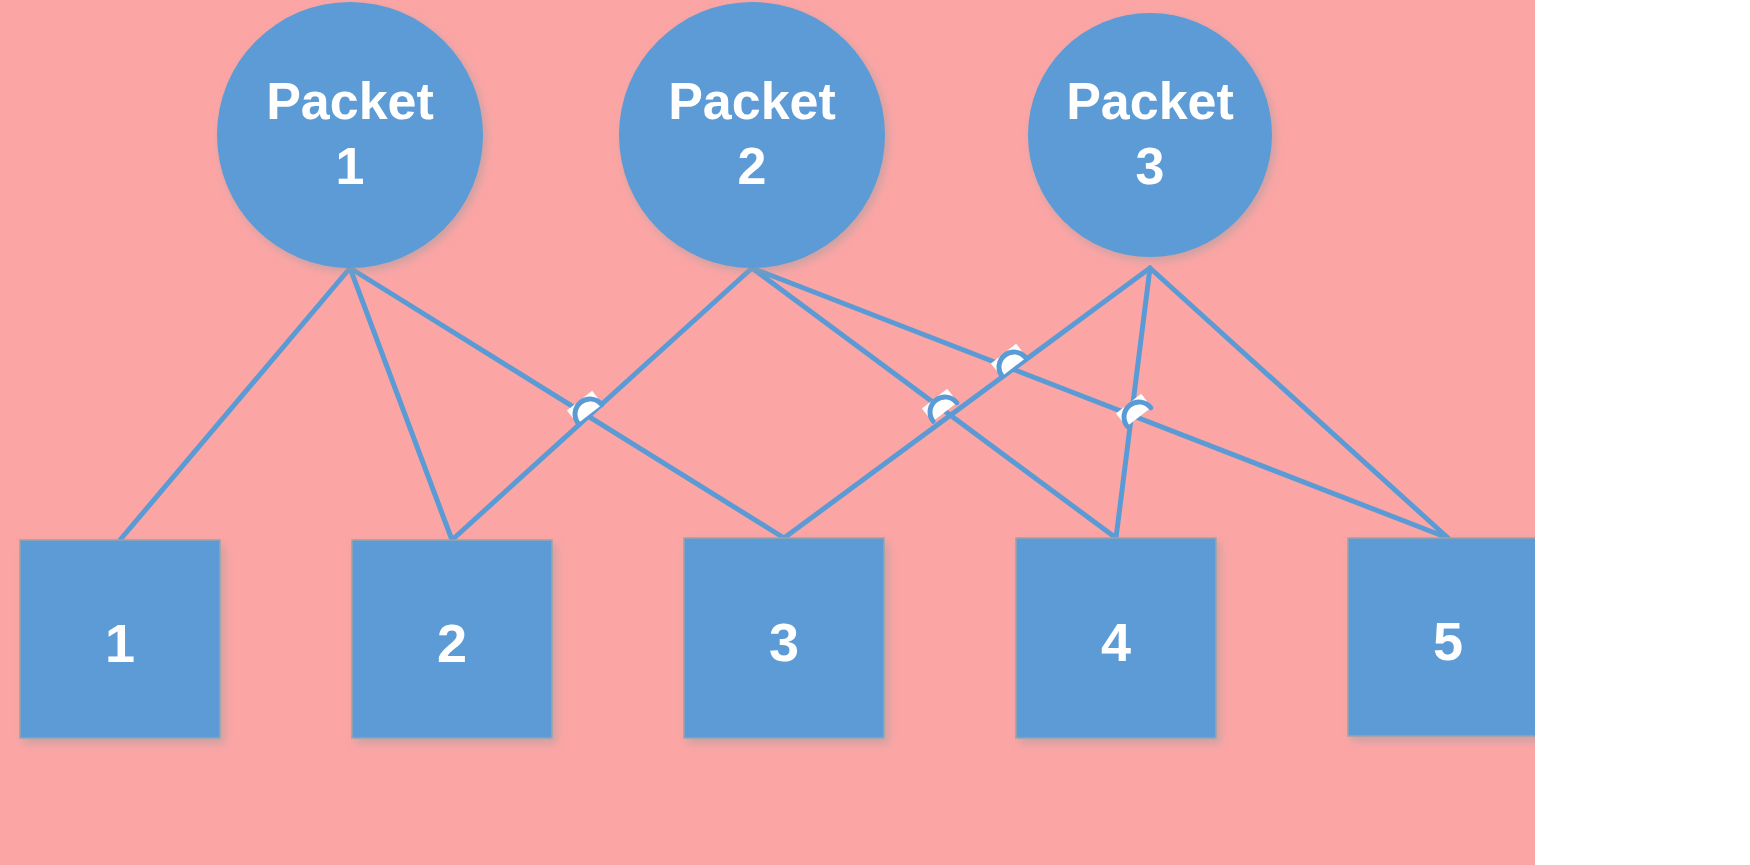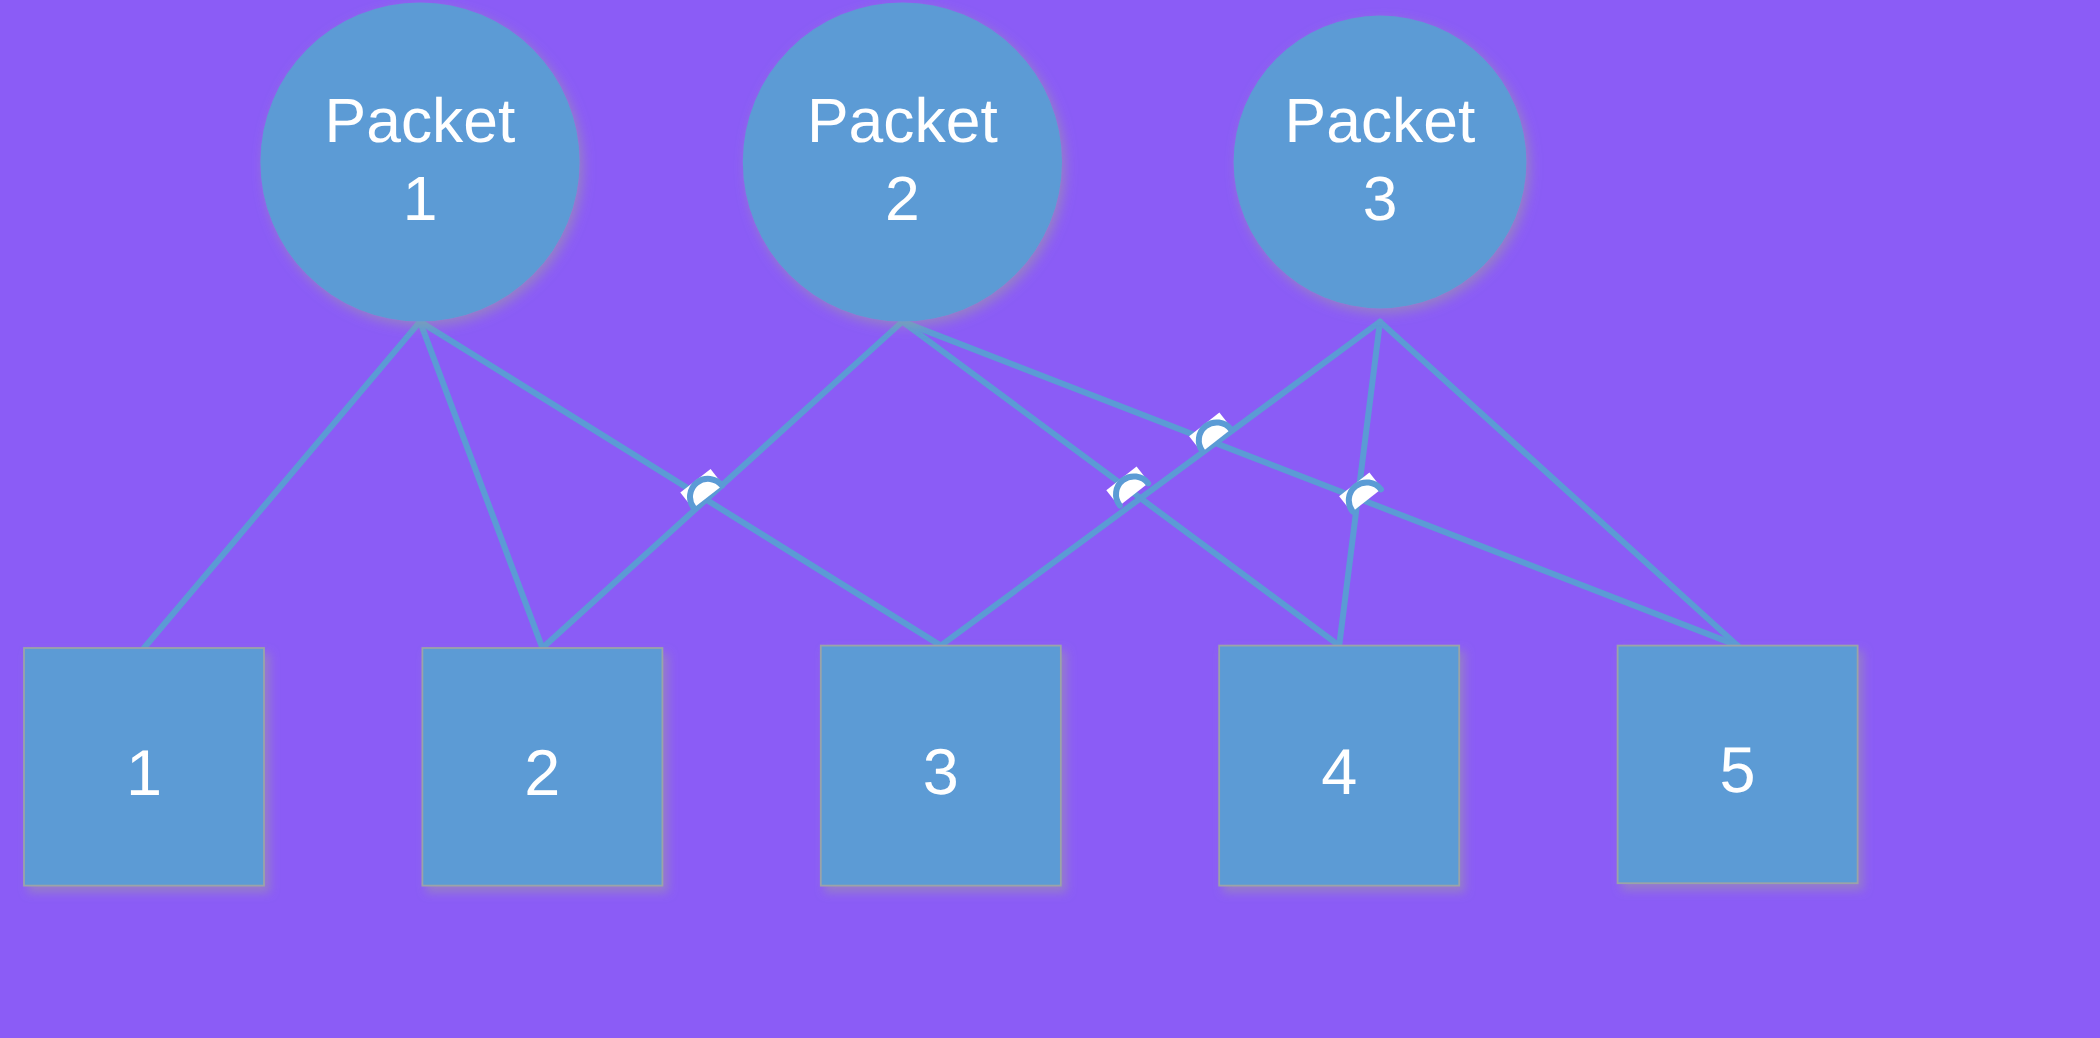--- a/index.html
+++ b/index.html
@@ -6,24 +6,25 @@
   html, body {
     margin: 0;
     padding: 0;
     background: #ffffff;
   }
   body {
     font-family: "Liberation Sans", sans-serif;
   }
   #stage {
     position: relative;
-    width: 1750px;
+    width: 1535px;
     height: 865px;
-    background: #8b5cf6;
+    background: #fca5a5;
     overflow: hidden;
+    font-weight: bold;
   }
   #diagram-svg {
     position: absolute;
     left: 0;
     top: 0;
     width: 1750px;
     height: 865px;
   }
   .node-circle-text {
     font-family: "Liberation Sans", sans-serif;

